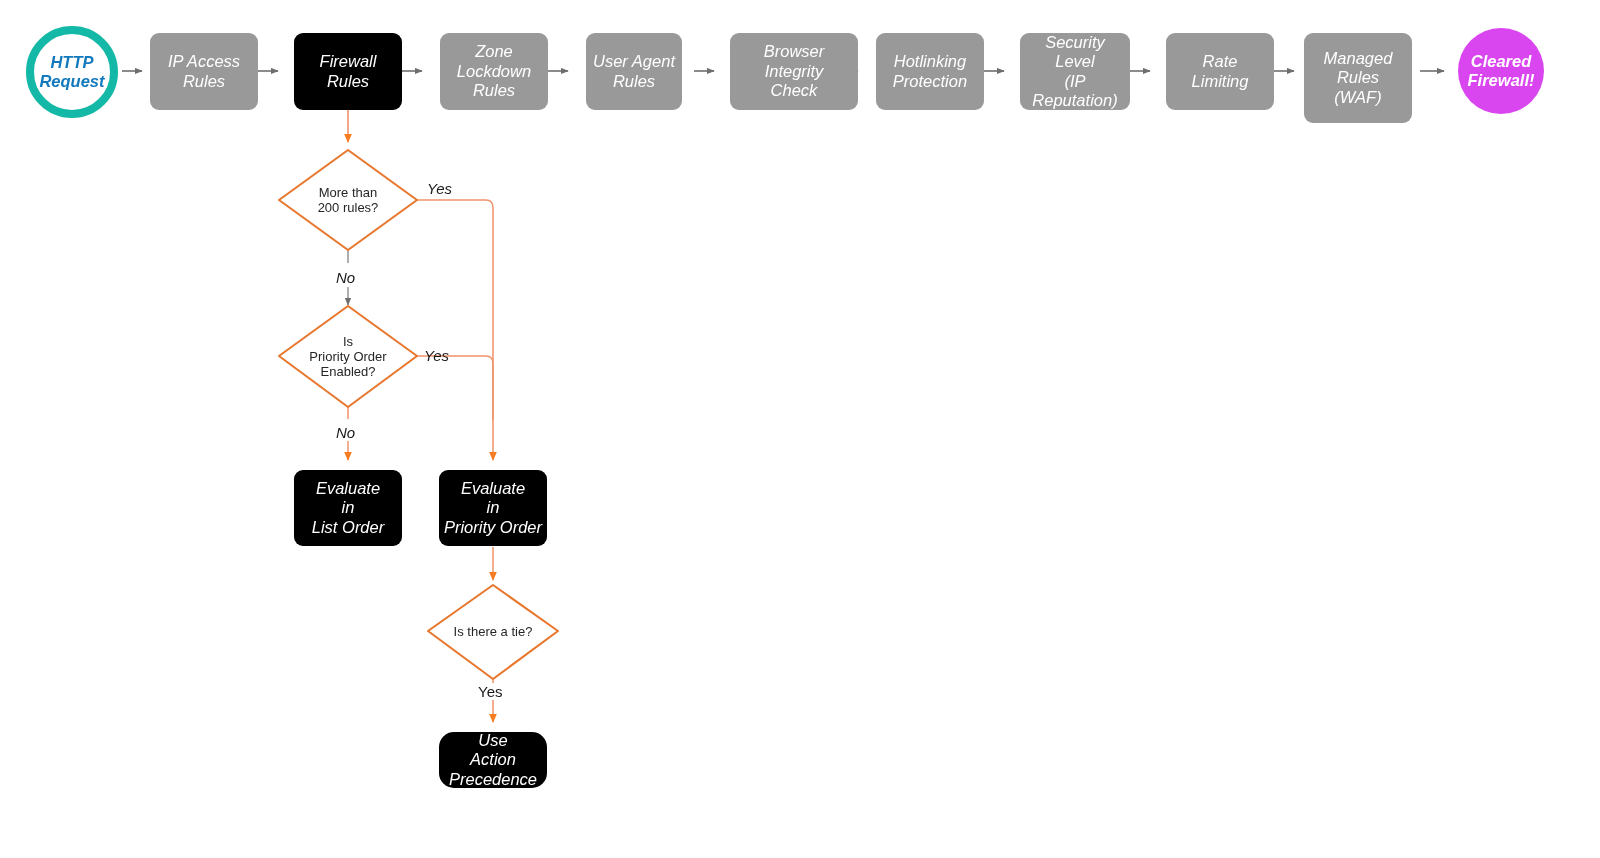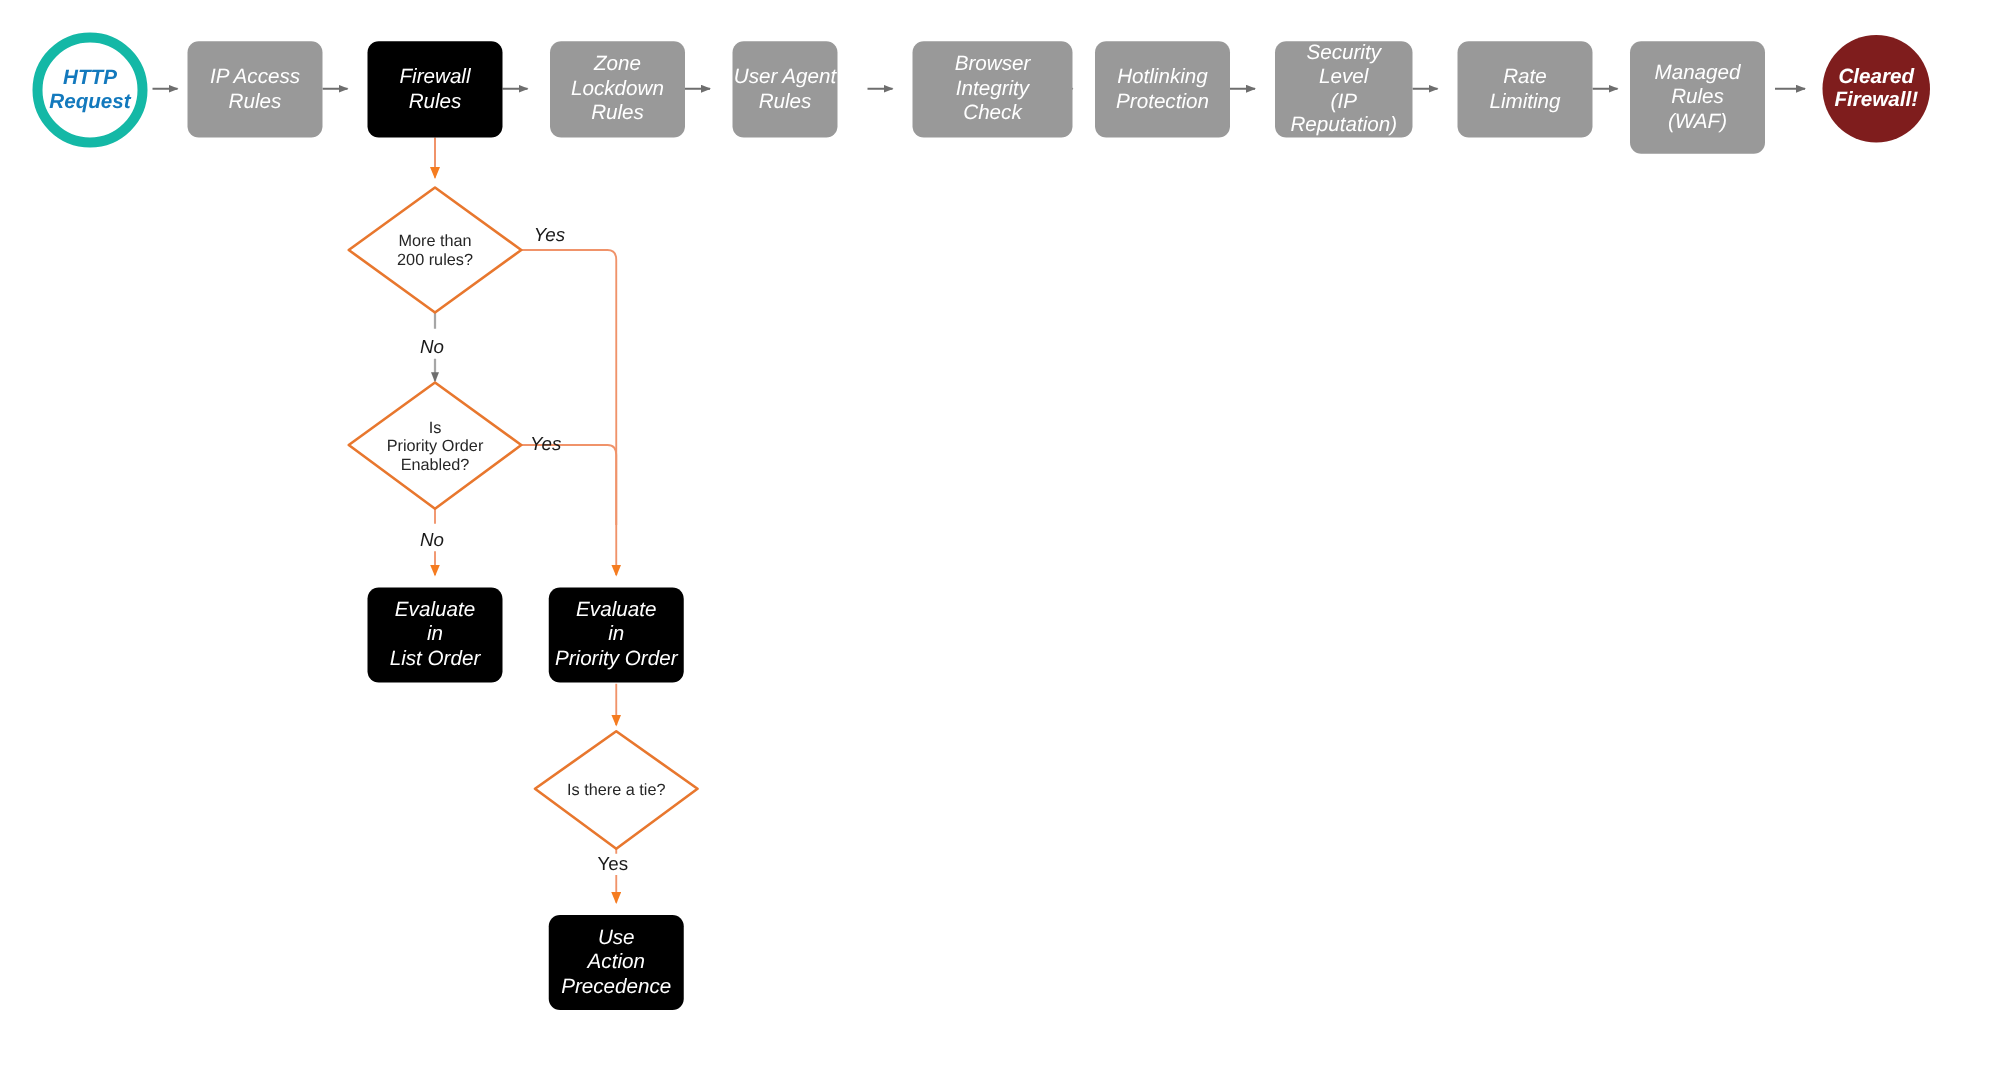--- a/index.html
+++ b/index.html
@@ -55,21 +55,21 @@
     font-style: italic;
     font-weight: bold;
     font-size: 16.5px;
   }
   .term.hollow {
     background: #ffffff;
     border: 8px solid #14b8a6;
     color: #1379BD;
   }
   .term.filled {
-    background: #7f1d1d;
+    background: #d946ef;
     color: #ffffff;
   }
 
   
   .decision {
     font-size: 13px;
     color: #262626;
     font-style: normal;
     background: transparent;
     pointer-events: none;
@@ -165,21 +165,21 @@
     <span class="lbl">Firewall
 Rules</span>
   </div>
 
   <div class="node proc gray" style="left:440px; top:33px; width:108px; height:77px;">
     <span class="lbl">Zone
 Lockdown
 Rules</span>
   </div>
 
-  <div class="node proc gray" style="left:586px; top:33px; width:84px; height:77px;">
+  <div class="node proc gray" style="left:586px; top:33px; width:96px; height:77px;">
     <span class="lbl">User Agent
 Rules</span>
   </div>
 
   <div class="node proc gray" style="left:730px; top:33px; width:128px; height:77px;">
     <span class="lbl">Browser
 Integrity
 Check</span>
   </div>
 
@@ -230,21 +230,21 @@
 in
 List Order</span>
   </div>
 
   <div class="node proc orange" style="left:439px; top:470px; width:108px; height:76px;">
     <span class="lbl">Evaluate
 in
 Priority Order</span>
   </div>
 
-  <div class="node proc orange" style="left:439px; top:732px; width:108px; height:76px;">
+  <div class="node proc orange" style="left:439px; top:732px; width:108px; height:56px;border-radius:15px;">
     <span class="lbl">Use
 Action
 Precedence</span>
   </div>
 
   <div class="edge-label" style="left:427px; top:180px;">Yes</div>
 
   <div class="edge-label" style="left:336px; top:269px;">No</div>
 
   <div class="edge-label" style="left:424px; top:347px;">Yes</div>

